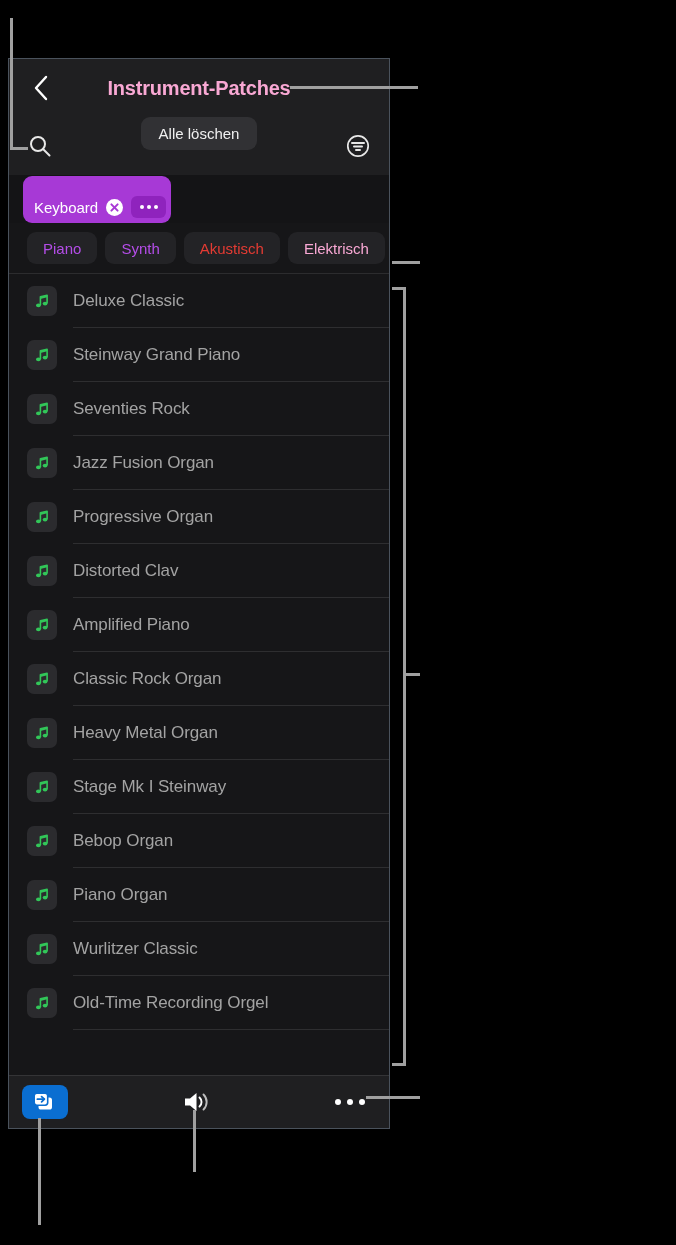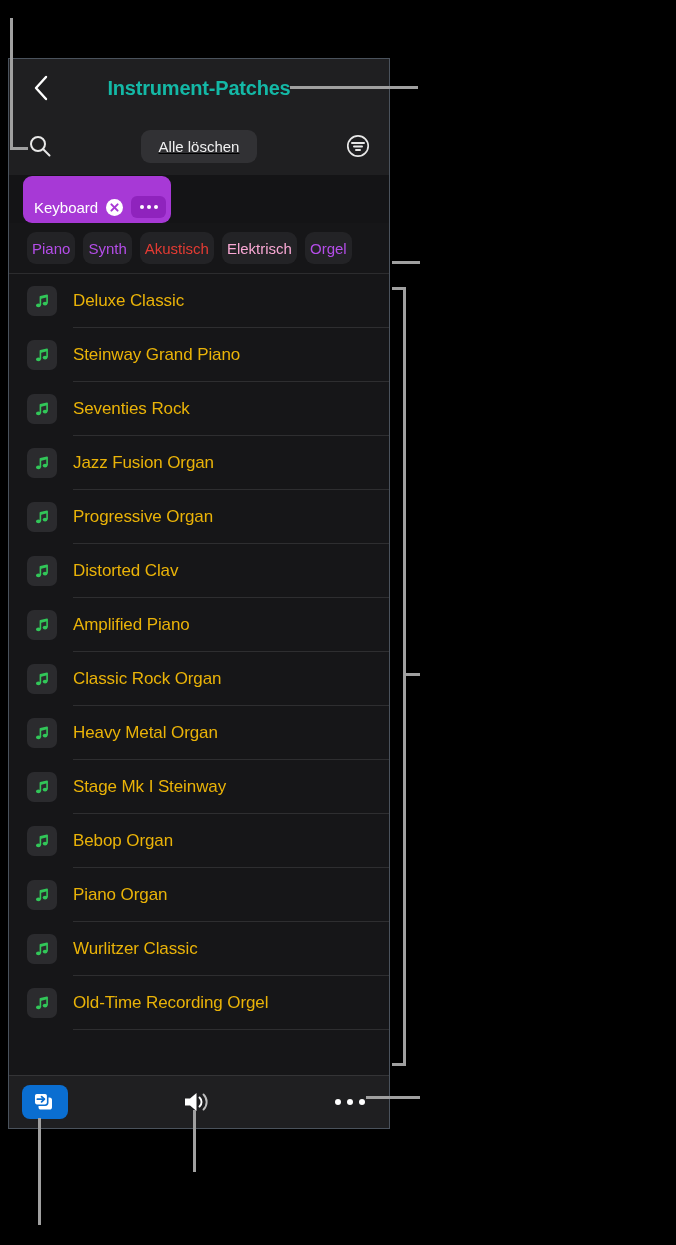--- a/index.html
+++ b/index.html
@@ -56,35 +56,34 @@
     width: 32px;
     height: 32px;
     display: flex;
     align-items: center;
     justify-content: center;
     cursor: pointer;
   }
   .title-text {
     width: 100%;
     text-align: center;
-    color: #14b8a6;
+    color: #f9a8d4;
     font-size: 20px;
     font-weight: 600;
     letter-spacing: -0.2px;
   }
 
   
   .searchbar {
     position: relative;
     height: 58px;
     flex: 0 0 58px;
     background: #1f1f21;
     display: flex;
-    align-items: center;
-    text-decoration: underline;
+    align-items: flex-start;
   }
   .search-icon-wrap {
     position: absolute;
     left: 16px;
     top: 50%;
     transform: translateY(-50%);
     width: 30px;
     height: 30px;
     display: flex;
     align-items: center;
@@ -179,21 +178,21 @@
     box-sizing: border-box;
     overflow: hidden;
     white-space: nowrap;
   }
   .chip {
     background: #232326;
     border-radius: 9px;
     height: 32px;
     display: flex;
     align-items: center;
-    padding: 0 5px;
+    padding: 0 16px;
     font-size: 15px;
     cursor: pointer;
     flex: 0 0 auto;
   }
 
   
   .patch-list {
     flex: 1 1 auto;
     background: #161618;
     overflow: hidden;
@@ -223,21 +222,21 @@
     height: 30px;
     border-radius: 7px;
     background: #2b2b2e;
     display: flex;
     align-items: center;
     justify-content: center;
     flex: 0 0 auto;
     margin-right: 16px;
   }
   .patch-name {
-    color: #eab308;
+    color: #a3a3a3;
     font-size: 17px;
     letter-spacing: -0.1px;
   }
 
   
   .toolbar {
     flex: 0 0 52px;
     background: #1f1f21;
     border-top: 1px solid #343436;
     display: flex;

